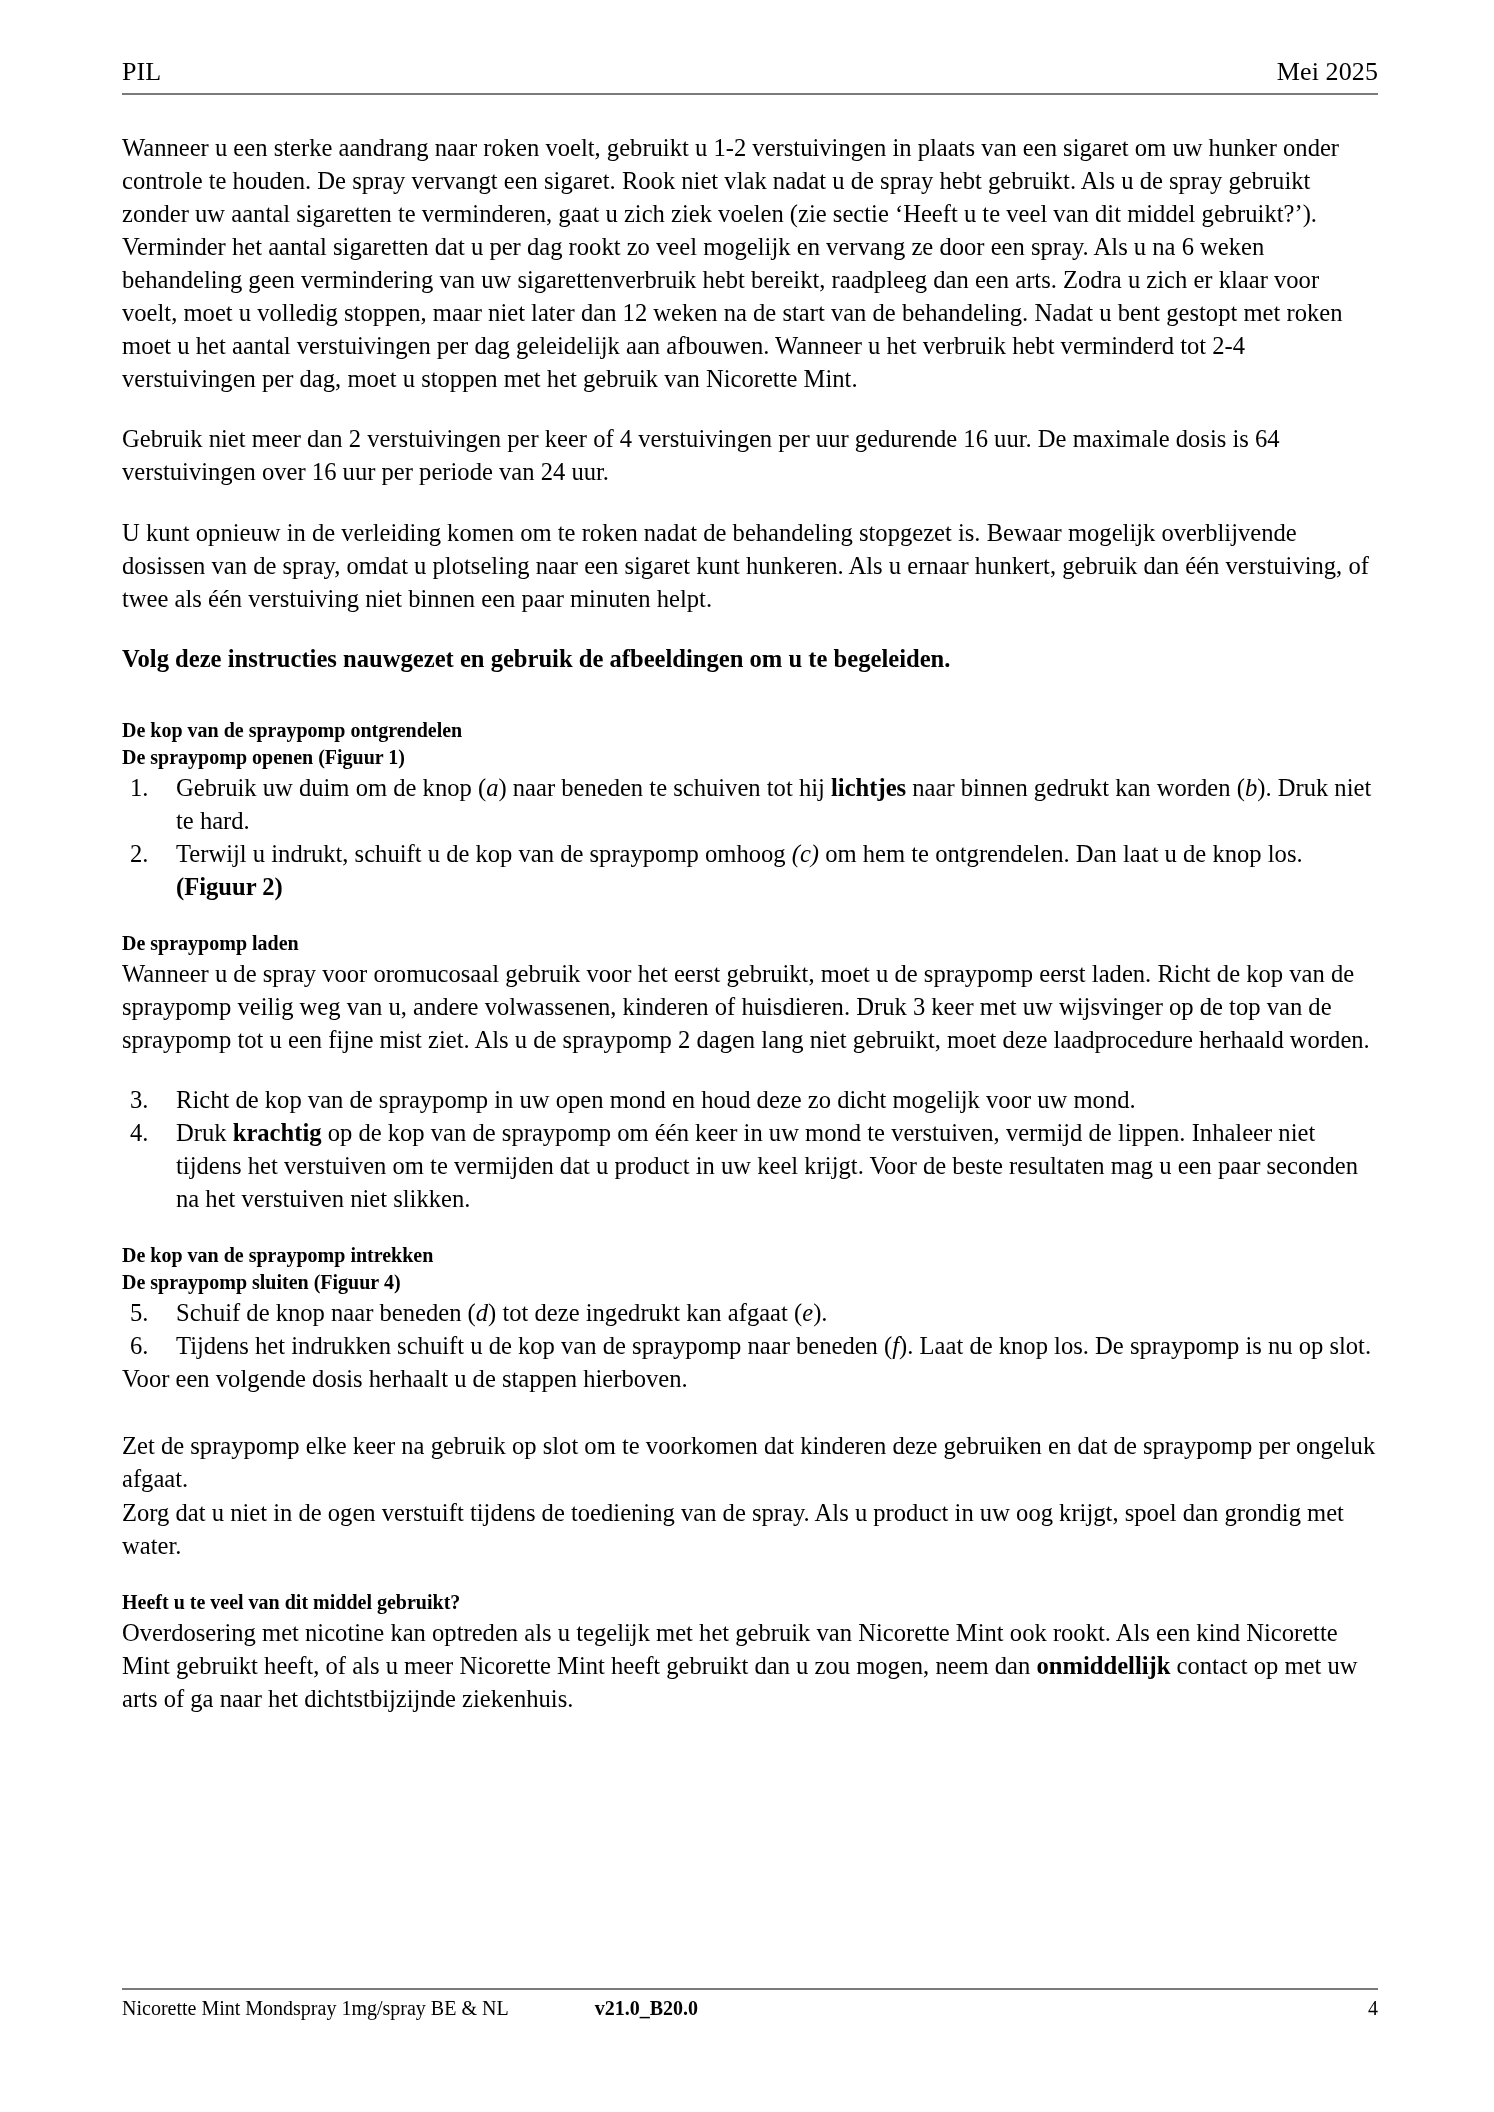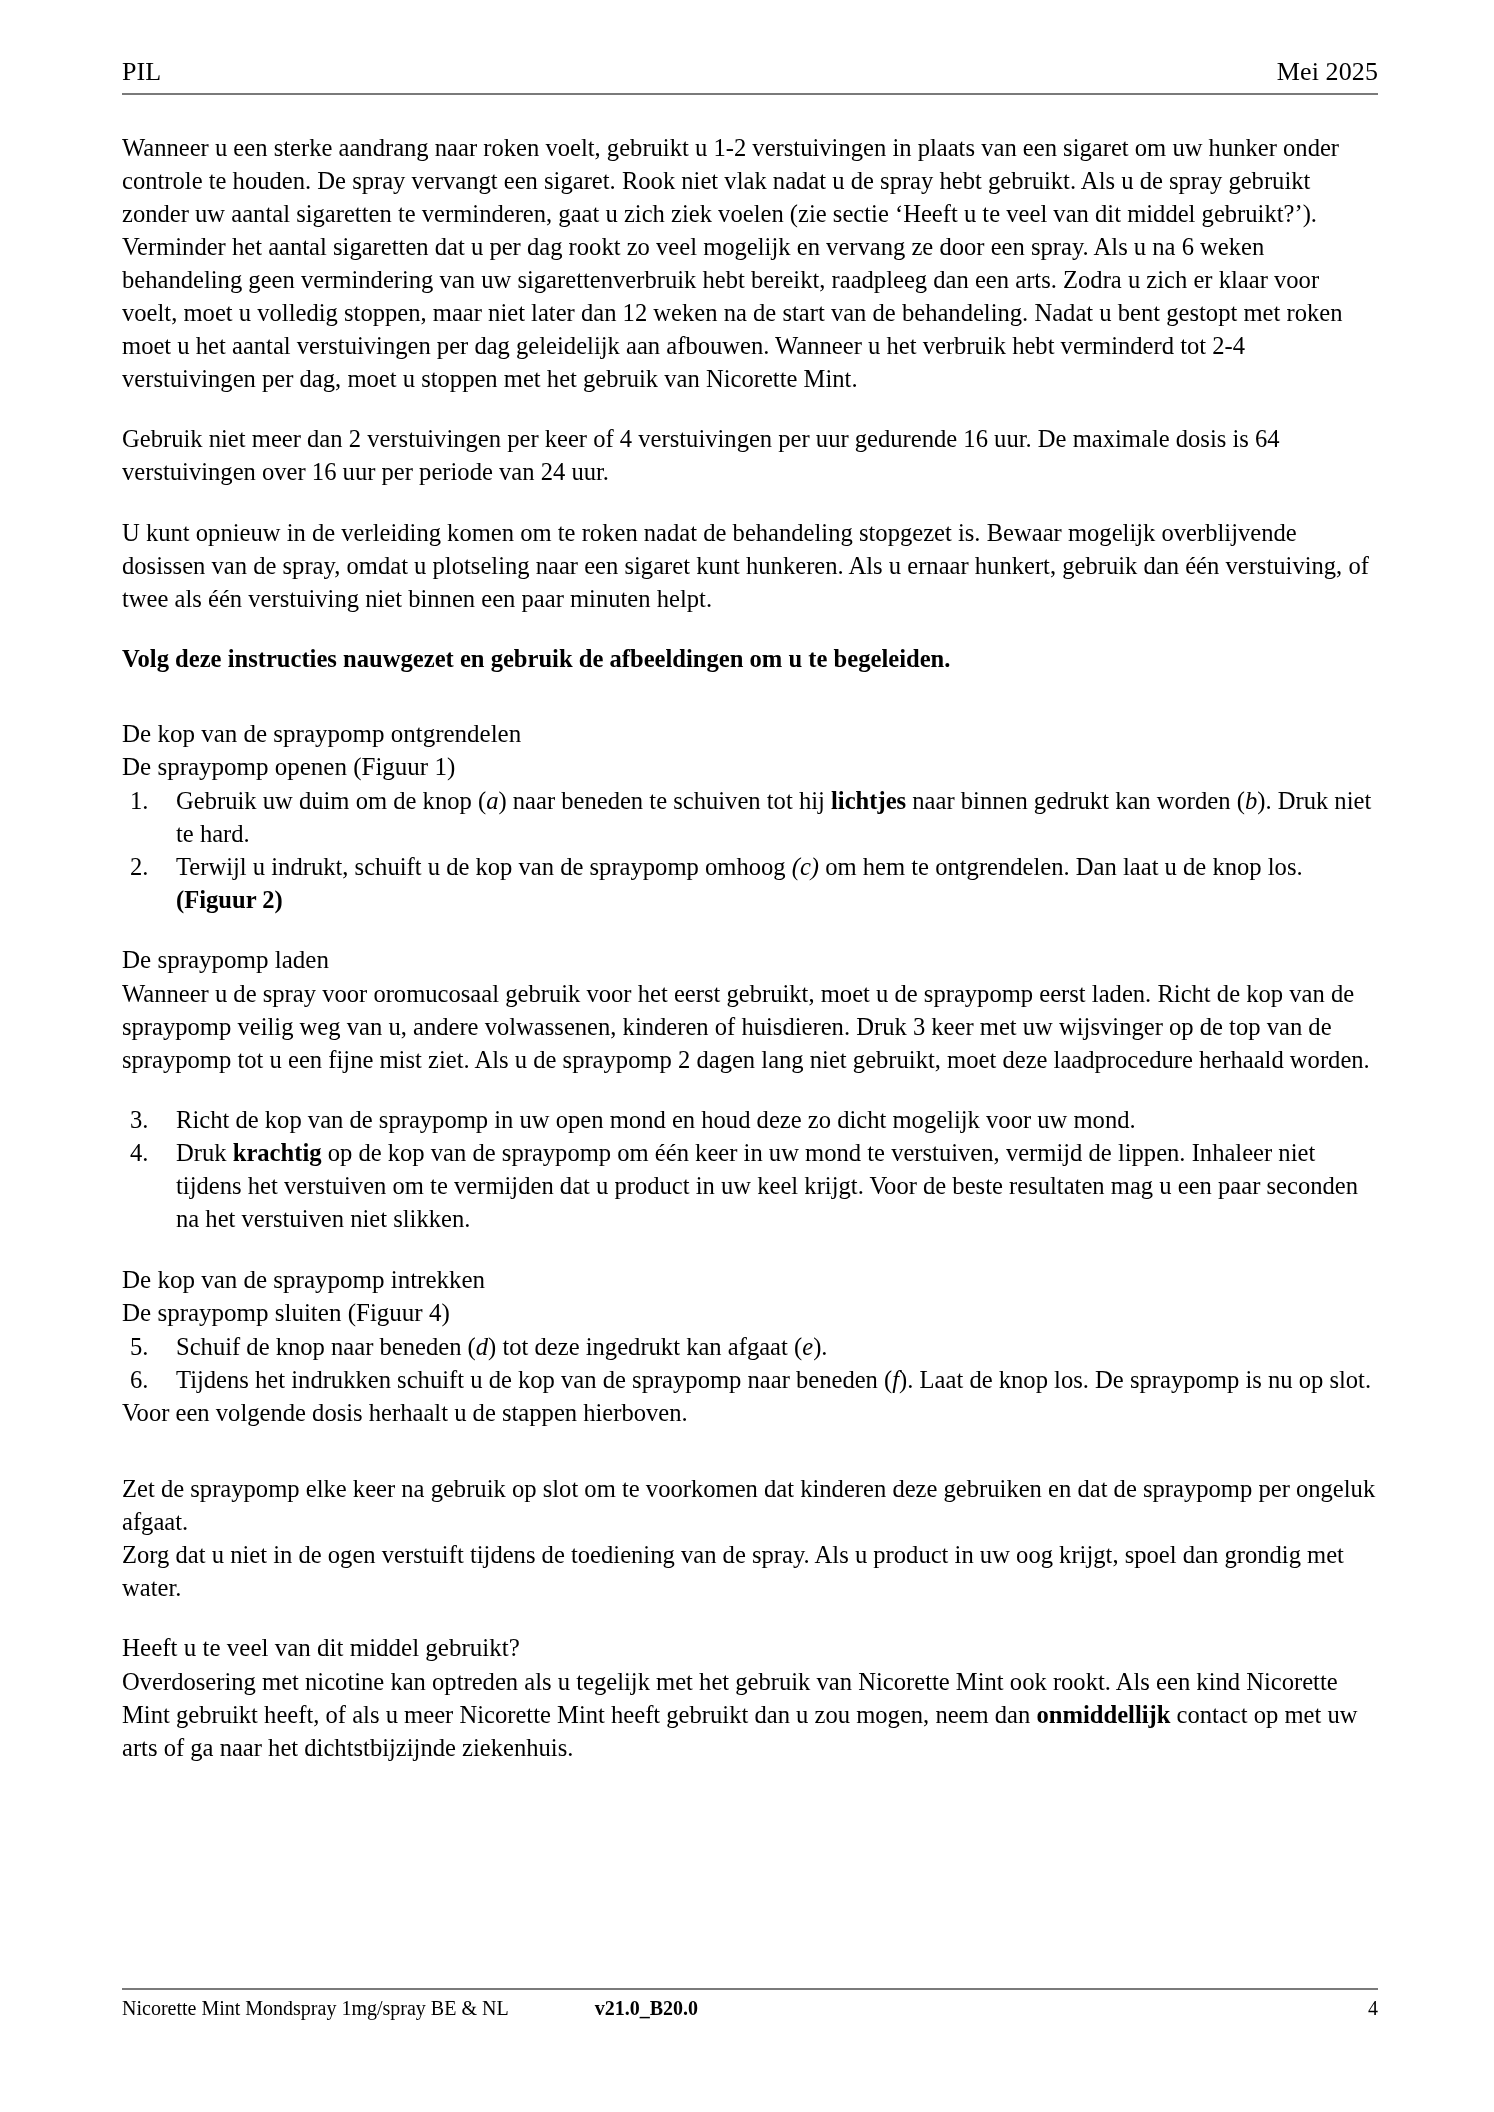--- a/index.html
+++ b/index.html
@@ -58,22 +58,22 @@
   p.para {
     margin: 0 0 27px 0;
   }
   p.para.tight { margin-bottom: 0; }
   p.lead-bold {
     margin: 0 0 42px 0;
     font-weight: bold;
   }
   h3.sec-head {
     margin: 0;
-    font-size: 25px;
-    font-weight: normal;
+    font-size: 20px;
+    font-weight: bold;
     line-height: 1.345;
   }
   h3.sec-head.spaced-above { margin-top: 27px; }
 
   ol.steps {
     margin: 0;
     padding: 0;
     list-style: none;
   }
   ol.steps li {
@@ -158,21 +158,21 @@
         </ol>
 
       <h3 class="sec-head spaced-above">De kop van de spraypomp intrekken</h3>
       <h3 class="sec-head">De spraypomp sluiten (Figuur 4)</h3>
       <ol class="steps">
           <li><span class="num">5.</span><span><span>Schuif de knop naar beneden (</span><span class="italic">d</span><span>) tot deze ingedrukt kan afgaat (</span><span class="italic">e</span><span>).</span></span></li>
           <li><span class="num">6.</span><span><span>Tijdens het indrukken schuift u de kop van de spraypomp naar beneden (</span><span class="italic">f</span><span>). Laat de knop los. De spraypomp is nu op slot.</span></span></li>
         </ol>
       <p class="para plain-line">Voor een volgende dosis herhaalt u de stappen hierboven.</p>
 
-      <p class="para tight" style="margin-top:43px;">Zet de spraypomp elke keer na gebruik op slot om te voorkomen dat kinderen deze gebruiken en dat de spraypomp per ongeluk afgaat.</p>
+      <p class="para tight" style="margin-top:34px;">Zet de spraypomp elke keer na gebruik op slot om te voorkomen dat kinderen deze gebruiken en dat de spraypomp per ongeluk afgaat.</p>
       <p class="para">Zorg dat u niet in de ogen verstuift tijdens de toediening van de spray. Als u product in uw oog krijgt, spoel dan grondig met water.</p>
 
       <h3 class="sec-head">Heeft u te veel van dit middel gebruikt?</h3>
       <p class="para"><span>Overdosering met nicotine kan optreden als u tegelijk met het gebruik van Nicorette Mint ook rookt. Als een kind Nicorette Mint gebruikt heeft, of als u meer Nicorette Mint heeft gebruikt dan u zou mogen, neem dan </span><span class="bold">onmiddellijk</span><span> contact op met uw arts of ga naar het dichtstbijzijnde ziekenhuis.</span></p>
 
     </div>
   </div>
 
   <div class="doc-footer-wrap">
     <hr class="rule">

